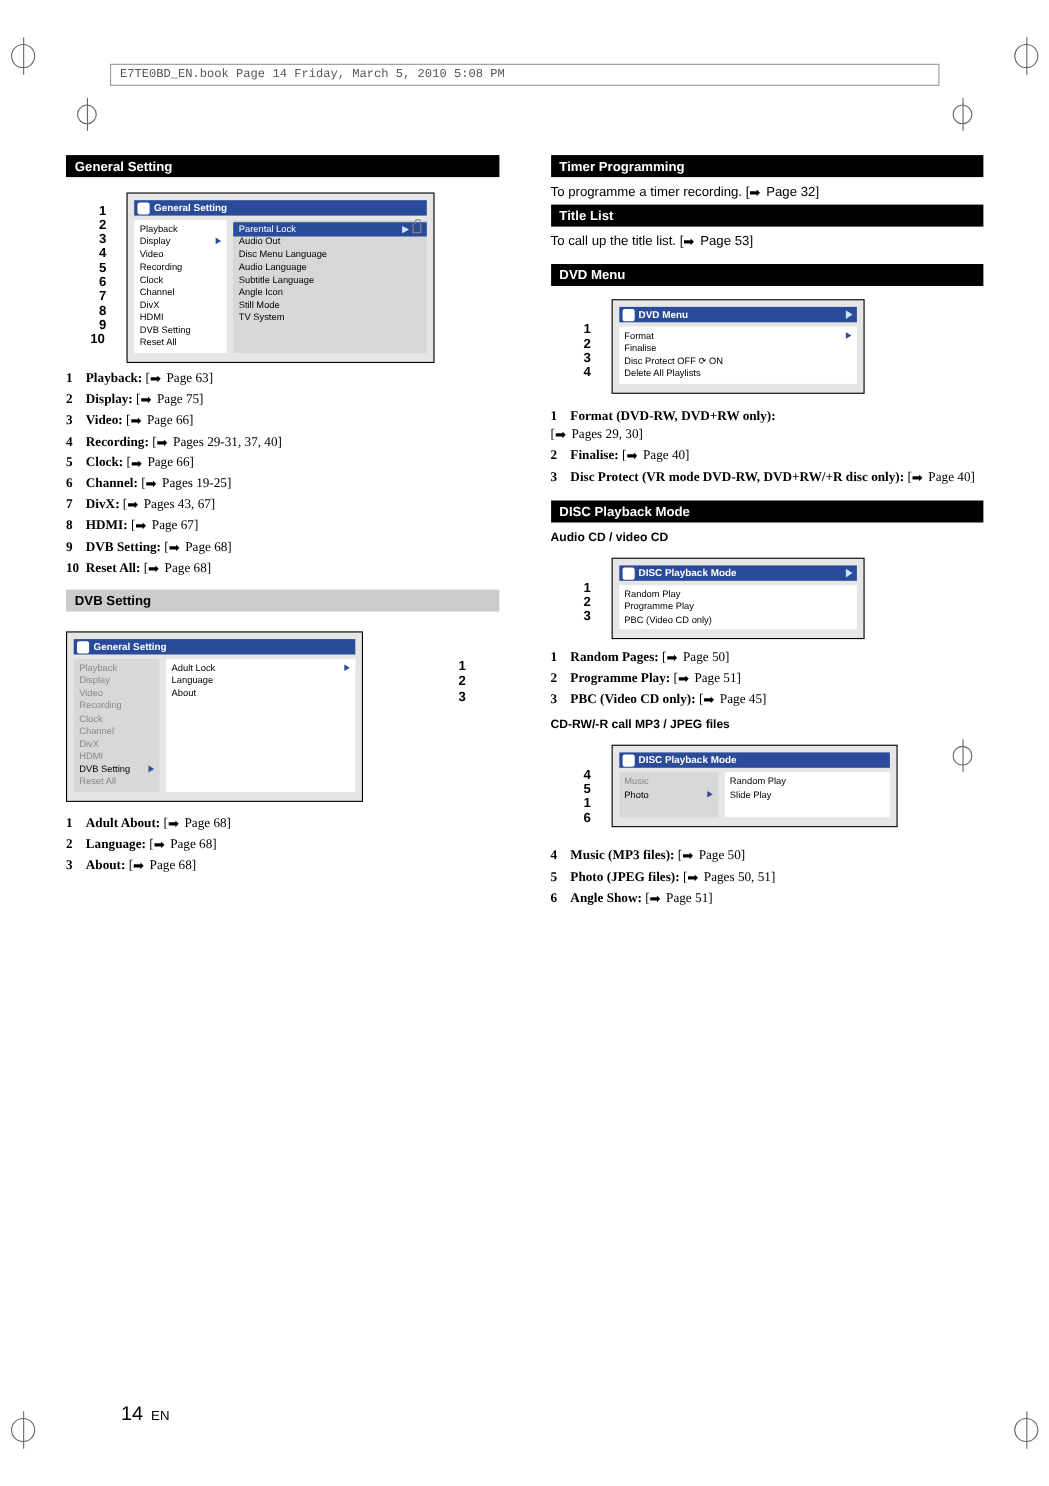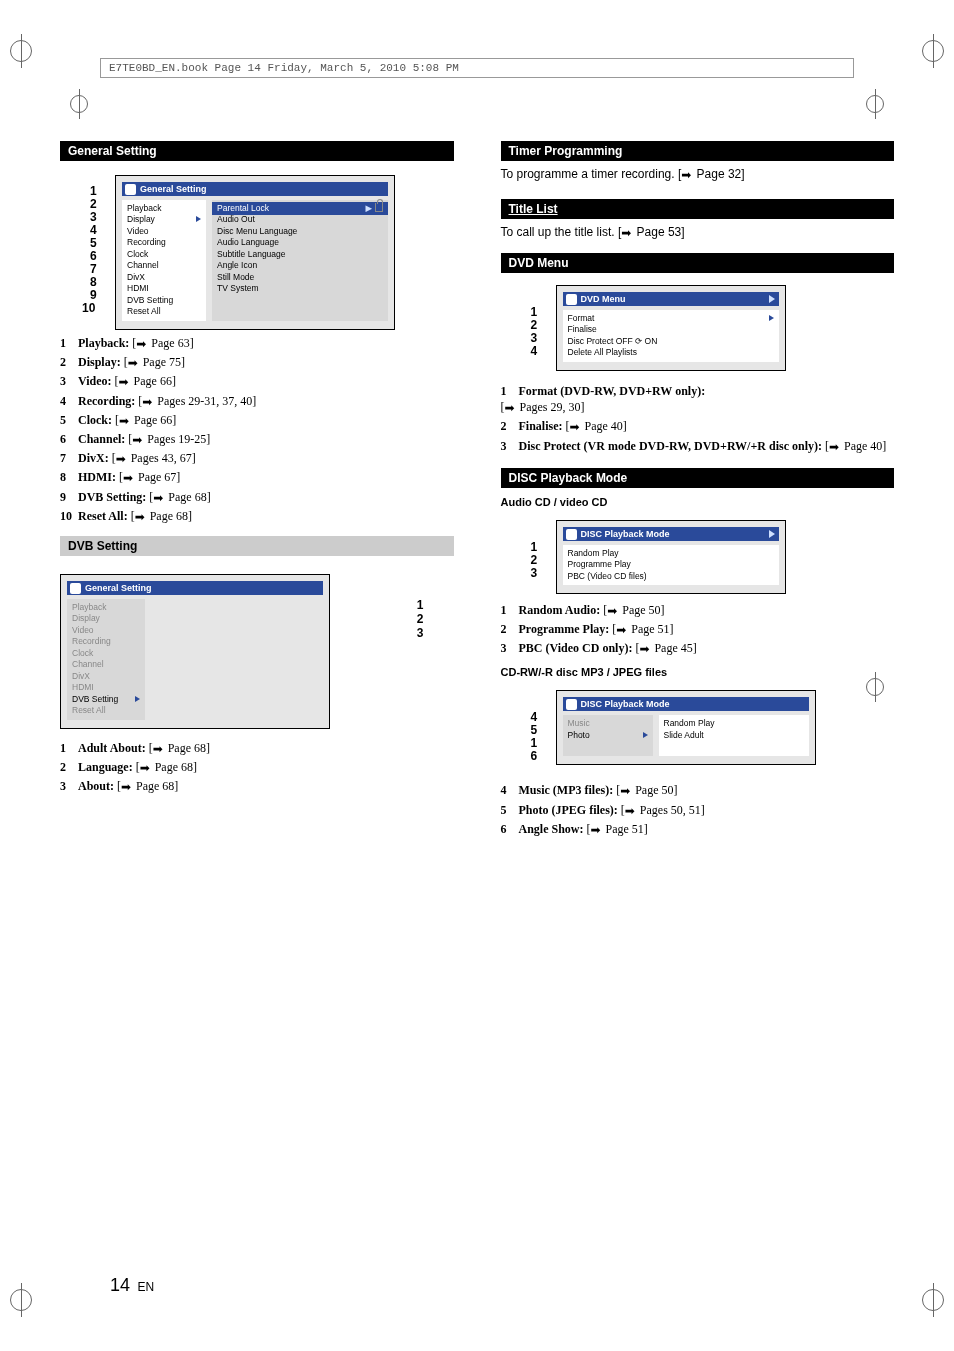--- a/index.html
+++ b/index.html
@@ -135,39 +135,44 @@
               <div class="row">Display</div>
               <div class="row">Video</div>
               <div class="row">Recording</div>
               <div class="row">Clock</div>
               <div class="row">Channel</div>
               <div class="row">DivX</div>
               <div class="row">HDMI</div>
               <div class="row" style="color:#000;"><span class="play"></span><span>DVB Setting</span></div>
               <div class="row">Reset All</div>
             </div>
+            <div class="osd-panel sel" style="flex:1;">
+              <div class="row selrow" style="background:#fff;color:#000;"><span class="play"></span><span>Adult Lock</span></div>
+              <div class="row">Language</div>
+              <div class="row">About</div>
+            </div>
           </div>
         </div>
         <div class="callout-num" style="right:30px; top:34px;">1</div>
         <div class="callout-num" style="right:30px; top:48px;">2</div>
         <div class="callout-num" style="right:30px; top:62px;">3</div>
       </div>
 
       <ul class="ref-list" id="dvb-list">
           <li><span class="ref-num">1</span><span class="ref-label">Adult About:</span> [<span class="arrow">➡</span><span class="ref-page"> Page 68]</span></li>
           <li><span class="ref-num">2</span><span class="ref-label">Language:</span> [<span class="arrow">➡</span><span class="ref-page"> Page 68]</span></li>
           <li><span class="ref-num">3</span><span class="ref-label">About:</span> [<span class="arrow">➡</span><span class="ref-page"> Page 68]</span></li>
         </ul>
     </div>
 
     <div class="col">
       <div class="band">Timer Programming</div>
       <p class="intro"><span>To programme a timer recording. [</span><span class="arrow">➡</span><span> Page 32]</span></p>
 
-      <div class="band" style="margin-top:18px;text-decoration:underline;">Title List</div>
+      <div class="band" style="margin-top:5px;">Title List</div>
       <p class="intro"><span>To call up the title list. [</span><span class="arrow">➡</span><span> Page 53]</span></p>
 
       <div class="band" style="margin-top:14px;">DVD Menu</div>
       <div class="osd-wrap" style="height:96px;">
         <div class="callout-num" style="left:30px; top:24px;">1</div>
         <div class="callout-num" style="left:30px; top:37px;">2</div>
         <div class="callout-num" style="left:30px; top:50px;">3</div>
         <div class="callout-num" style="left:30px; top:63px;">4</div>
         <div class="osd" style="position:absolute; left:55px; top:4px; width:230px;">
           <div class="osd-title"><span class="ticon"></span><span>DVD Menu</span><span class="tplay"></span></div>
@@ -192,48 +197,48 @@
       <div class="osd-wrap" style="height:80px;">
         <div class="callout-num" style="left:30px; top:24px;">1</div>
         <div class="callout-num" style="left:30px; top:37px;">2</div>
         <div class="callout-num" style="left:30px; top:50px;">3</div>
         <div class="osd" style="position:absolute; left:55px; top:4px; width:230px;">
           <div class="osd-title"><span class="ticon"></span><span>DISC Playback Mode</span><span class="tplay"></span></div>
           <div class="osd-cols">
             <div class="osd-panel sel" style="flex:1;">
               <div class="row">Random Play</div>
               <div class="row">Programme Play</div>
-              <div class="row">PBC (Video CD files)</div>
+              <div class="row">PBC (Video CD only)</div>
             </div>
           </div>
         </div>
       </div>
       <ul class="ref-list" id="dp1-list">
-          <li><span class="ref-num">1</span><span class="ref-label">Random Audio:</span> [<span class="arrow">➡</span><span class="ref-page"> Page 50]</span></li>
+          <li><span class="ref-num">1</span><span class="ref-label">Random Pages:</span> [<span class="arrow">➡</span><span class="ref-page"> Page 50]</span></li>
           <li><span class="ref-num">2</span><span class="ref-label">Programme Play:</span> [<span class="arrow">➡</span><span class="ref-page"> Page 51]</span></li>
           <li><span class="ref-num">3</span><span class="ref-label">PBC (Video CD only):</span> [<span class="arrow">➡</span><span class="ref-page"> Page 45]</span></li>
         </ul>
 
-      <p class="subhead" style="margin-top:10px;">CD-RW/-R disc MP3 / JPEG files</p>
+      <p class="subhead" style="margin-top:10px;">CD-RW/-R call MP3 / JPEG files</p>
       <div class="osd-wrap" style="height:90px;">
         <div class="callout-num" style="left:30px; top:24px;">4</div>
         <div class="callout-num" style="left:30px; top:37px;">5</div>
         <div class="callout-num" style="left:30px; top:50px;">1</div>
         <div class="callout-num" style="left:30px; top:63px;">6</div>
         <div class="osd" style="position:absolute; left:55px; top:4px; width:260px;">
           <div class="osd-title"><span class="ticon"></span><span>DISC Playback Mode</span></div>
           <div class="osd-cols">
             <div class="osd-panel" style="width:90px; color:#888;">
               <div class="row">Music</div>
               <div class="row" style="color:#000;"><span class="play"></span><span>Photo</span></div>
               <div class="row">&nbsp;</div>
             </div>
             <div class="osd-panel sel" style="flex:1;">
               <div class="row">Random Play</div>
-              <div class="row">Slide Adult</div>
+              <div class="row">Slide Play</div>
             </div>
           </div>
         </div>
       </div>
       <ul class="ref-list" id="dp2-list">
           <li><span class="ref-num">4</span><span class="ref-label">Music (MP3 files):</span> [<span class="arrow">➡</span><span class="ref-page"> Page 50]</span></li>
           <li><span class="ref-num">5</span><span class="ref-label">Photo (JPEG files):</span> [<span class="arrow">➡</span><span class="ref-page"> Pages 50, 51]</span></li>
           <li><span class="ref-num">6</span><span class="ref-label">Angle Show:</span> [<span class="arrow">➡</span><span class="ref-page"> Page 51]</span></li>
         </ul>
     </div>

